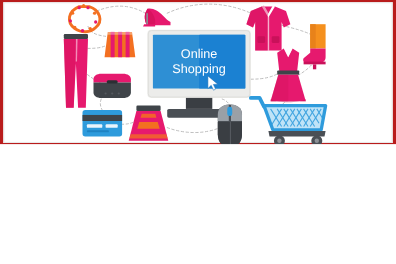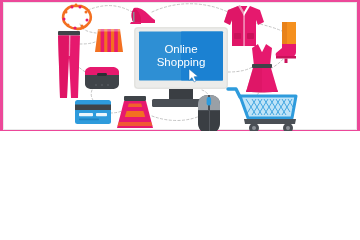--- a/index.html
+++ b/index.html
@@ -7,21 +7,21 @@
     padding: 0;
     background: #ffffff;
   }
   body {
     font-family: "Liberation Sans", sans-serif;
   }
   #banner {
     position: relative;
     width: 360px;
     height: 140px;
-    background: #ec4899;
+    background: #b91c1c;
     box-sizing: border-box;
     overflow: hidden;
   }
   #frame-border {
     position: absolute;
     left: 3px;
     top: 2px;
     width: 354px;
     height: 128px;
     border: 1px solid #e9e9e9;

